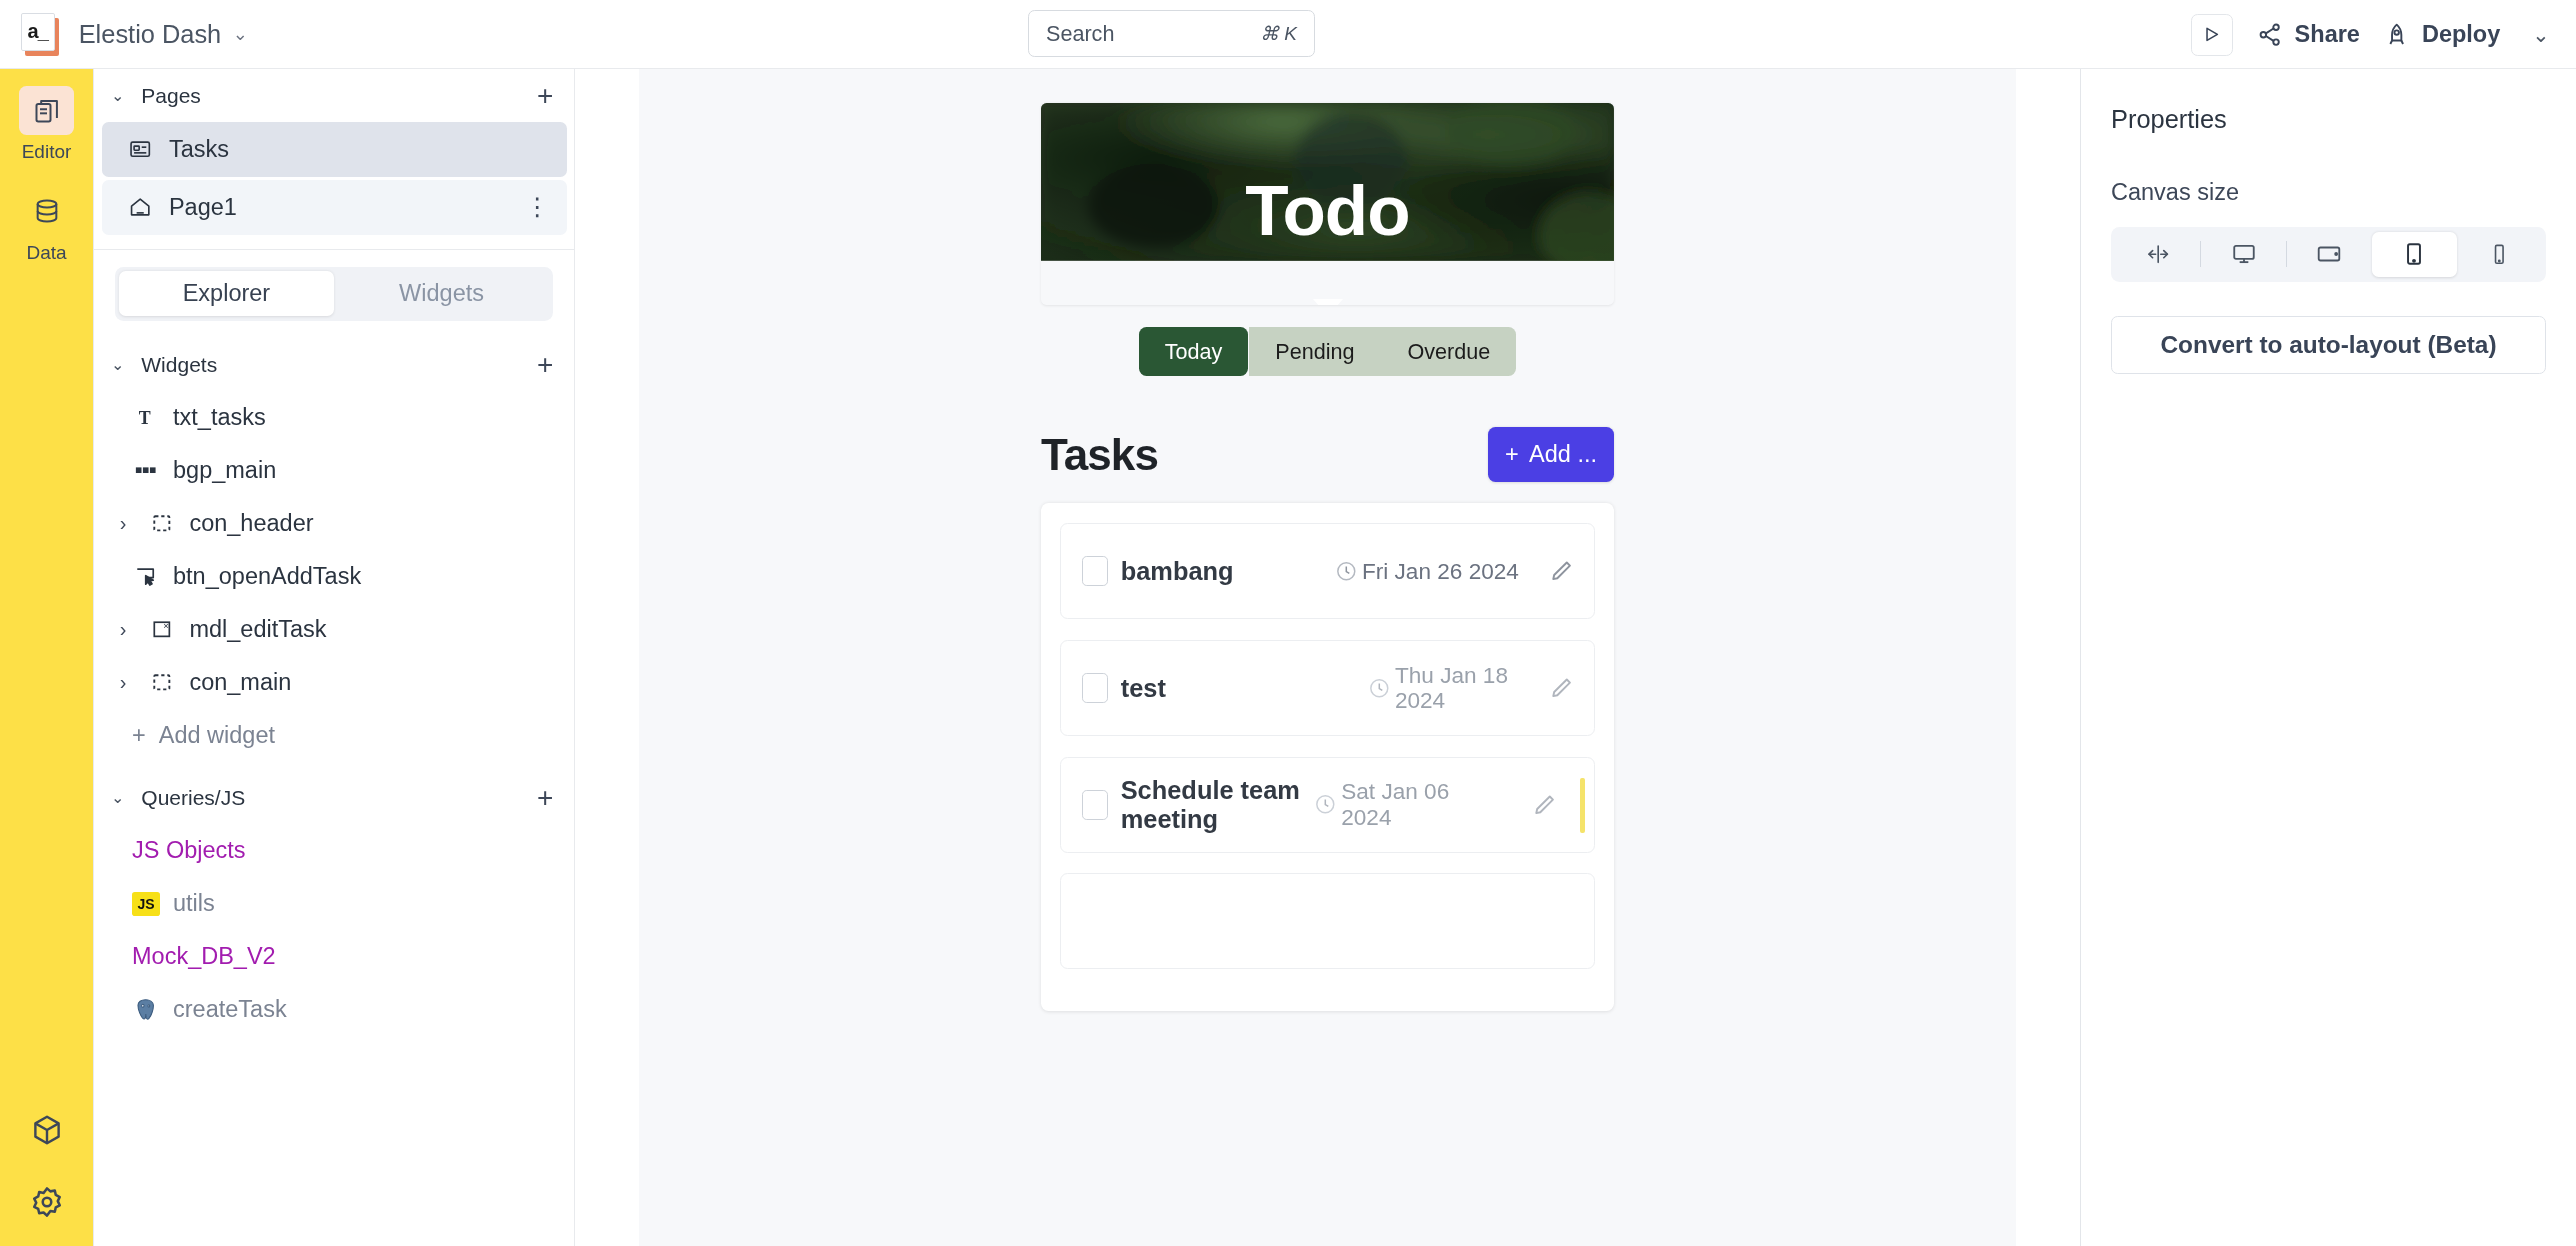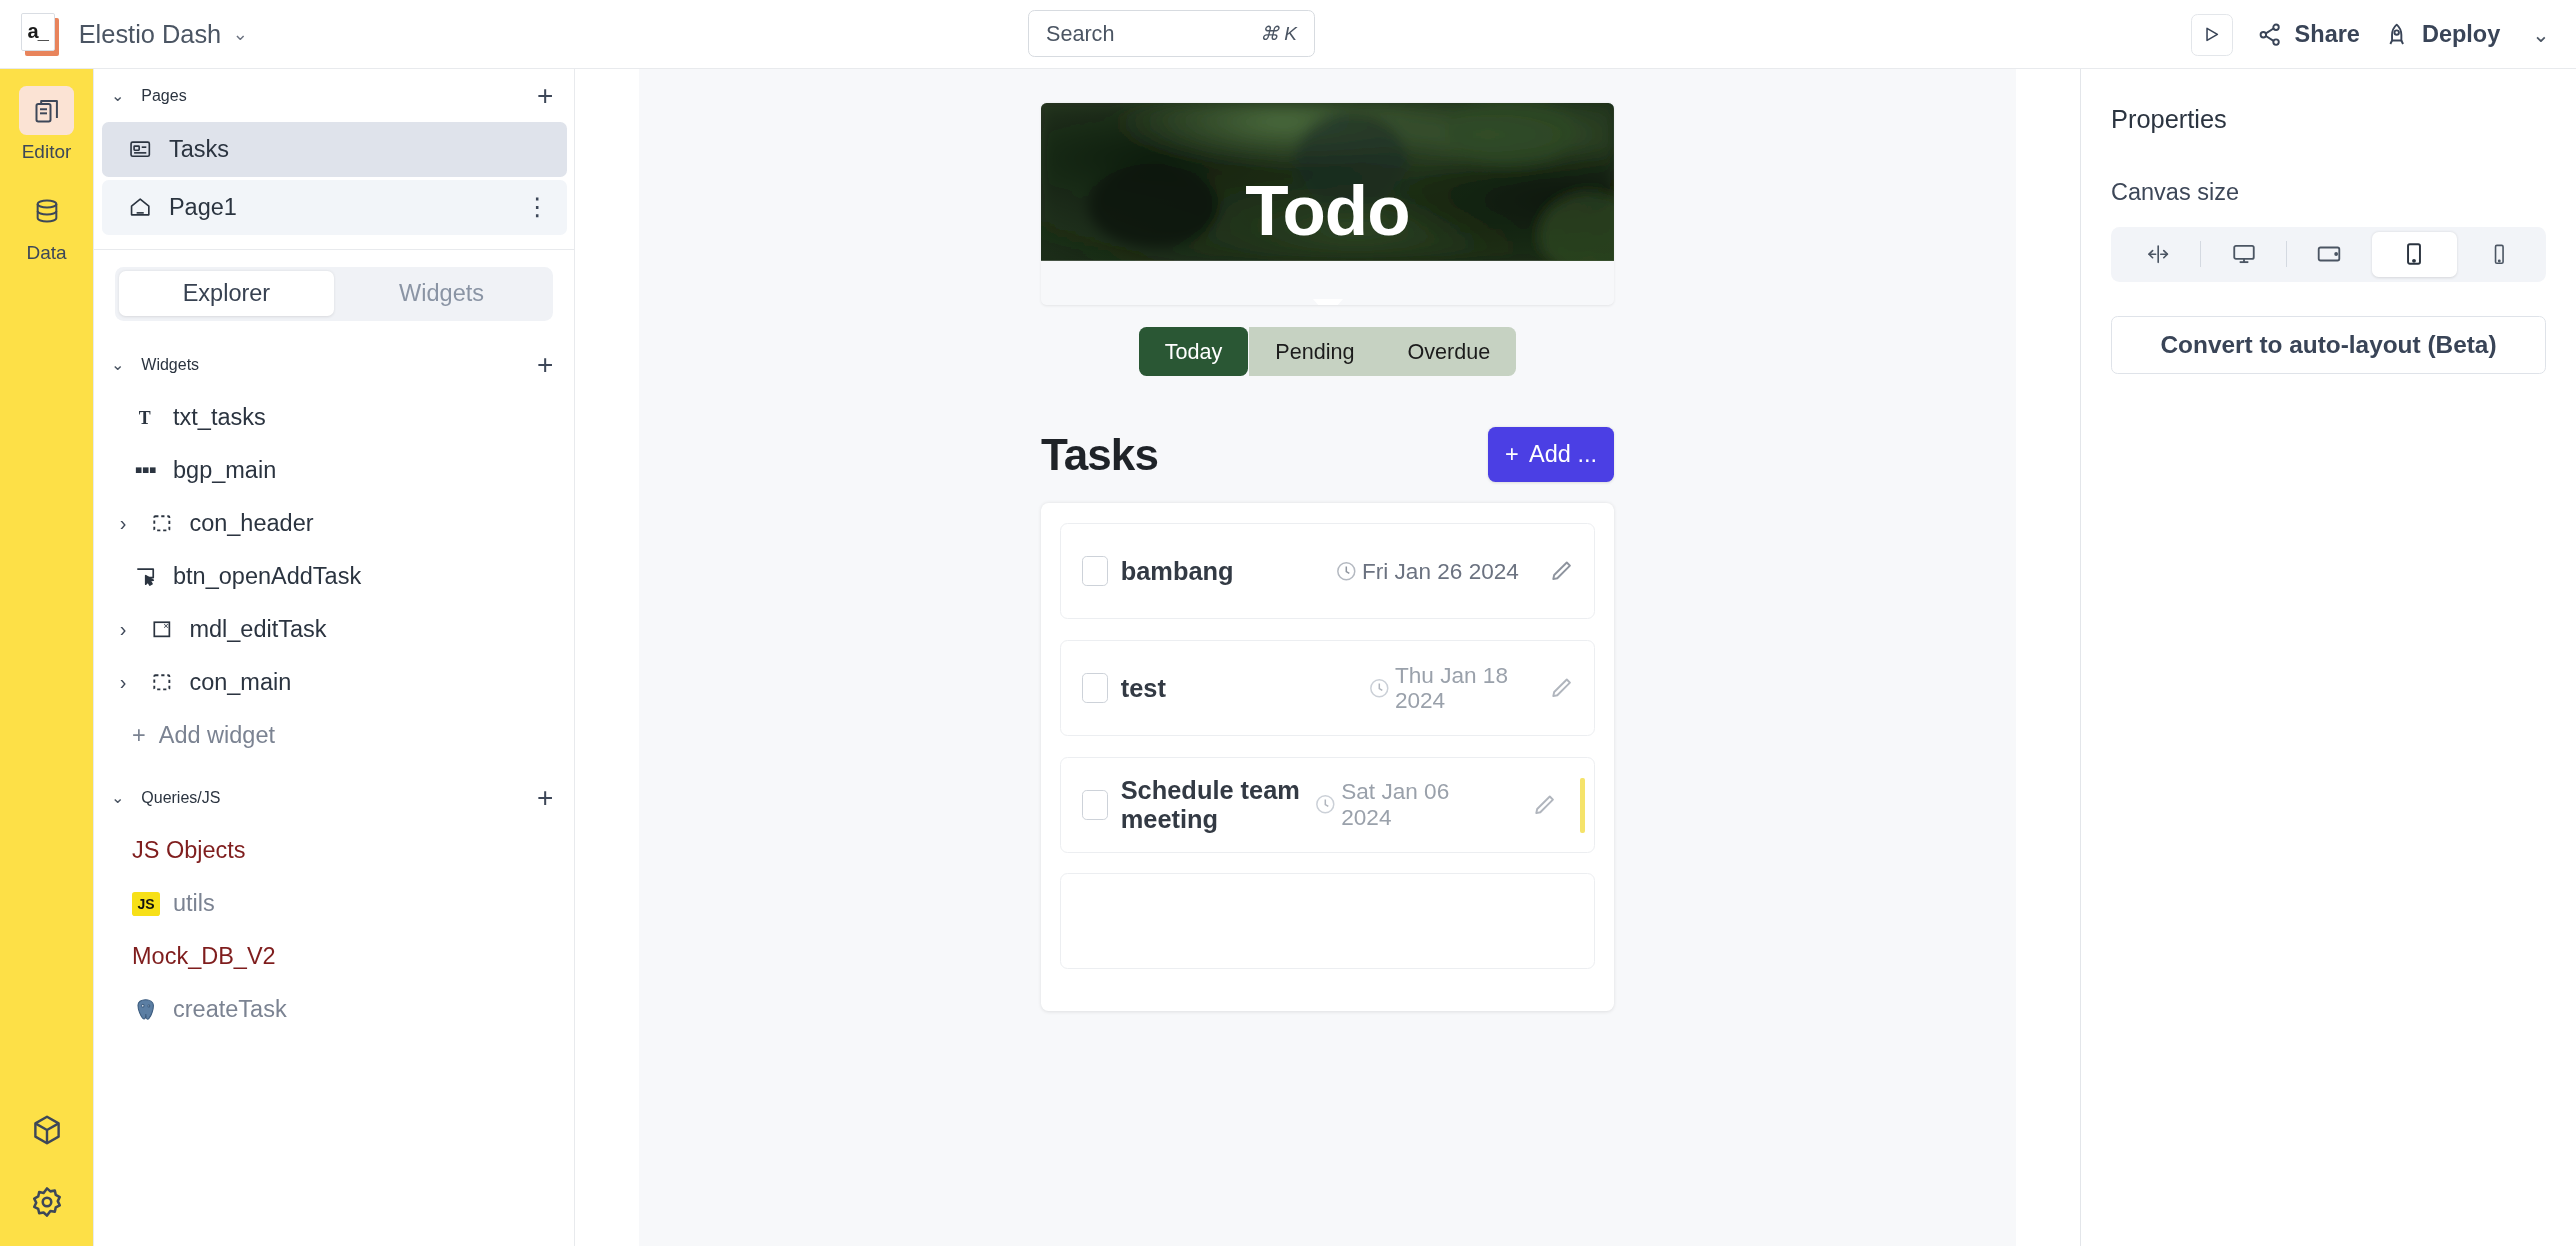--- a/index.html
+++ b/index.html
@@ -80,21 +80,21 @@
   .sidebar {
     width: 481px; min-width: 481px; background: #fff;
     border-right: 0.9px solid #e8eaed;
     display: flex; flex-direction: column; overflow: hidden;
   }
   .sec-head {
     height: 53px; display: flex; align-items: center;
     padding: 0 20.7px 0 17px; gap: 11.3px;
   }
   .sec-head .caret { font-size: 16px; color: #4b5563; width: 19px; }
-  .sec-head .title { font-size: 16px; color: #2b3440; flex: 1; }
+  .sec-head .title { font-size: 21px; color: #2b3440; flex: 1; }
   .sec-head .plus { font-size: 28px; color: #3d4758; font-weight: 300; cursor: pointer; line-height: 1; }
 
   .page-item {
     height: 55px; margin: 0 7.5px 2.8px 7.5px; border-radius: 6.6px;
     display: flex; align-items: center; gap: 15px; padding: 0 17px 0 24.4px;
     font-size: 23.5px; color: #2b3440;
   }
   .page-item.sel { background: #dfe3eb; }
   .page-item.hov { background: #f2f5f9; }
   .page-item .nm { flex: 1; }
@@ -116,21 +116,21 @@
   .tree { flex: 1; overflow: hidden; padding-top: 5.6px; }
   .tree-row {
     height: 53px; display: flex; align-items: center; gap: 13px;
     padding-left: 38px; font-size: 23.5px; color: #2b3440; position: relative;
   }
   .tree-row.indent-arrow { padding-left: 17px; }
   .arrow { width: 24.4px; font-size: 20px; color: #3d4758; text-align: center; }
   .w-ico { width: 28px; display: flex; align-items: center; justify-content: center; flex: 0 0 28px; }
   .muted { color: #7b8392; }
   .addw { padding-left: 38px; display: flex; align-items: center; gap: 13px; height: 53px; font-size: 23.5px; color: #7b8392; }
-  .grp-label { padding-left: 38px; height: 53px; display: flex; align-items: center; font-size: 23.5px; color: #7f1d1d; }
+  .grp-label { padding-left: 38px; height: 53px; display: flex; align-items: center; font-size: 23.5px; color: #a21caf; }
   .js-badge {
     width: 28px; height: 24.4px; background: #f7e018; border-radius: 2.8px; color: #111;
     font-size: 14px; font-weight: 700; display: flex; align-items: center; justify-content: center;
   }
 
   
   .canvas-outer { flex: 1; background: #fff; position: relative; overflow: hidden; display: flex; justify-content: center; }
   .canvas-pad { width: 100%; padding: 0 64px; }
   .app-canvas {
     background: #f7f8fa; width: 100%; height: 100%; position: relative;

